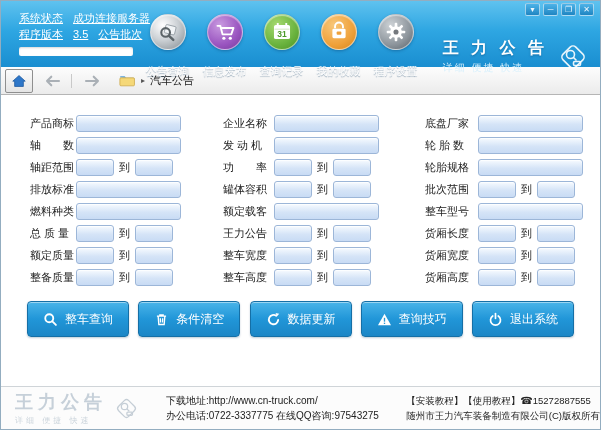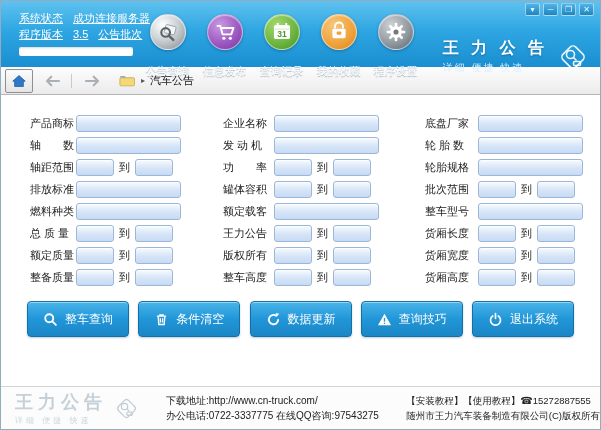--- a/index.html
+++ b/index.html
@@ -307,21 +307,21 @@
           </div>
         </div>
         <div class="frow">
           <div class="fcell c1">
             <span class="flabel">额定质量</span>
             <input class="inp small" style="">
             <span class="to">到</span>
             <input class="inp small" style="">
           </div>
           <div class="fcell c2">
-            <span class="flabel">版权所有</span>
+            <span class="flabel">整车宽度</span>
             <input class="inp small" style="">
             <span class="to">到</span>
             <input class="inp small" style="">
           </div>
           <div class="fcell c3">
             <span class="flabel">货厢宽度</span>
             <input class="inp small" style="">
             <span class="to">到</span>
             <input class="inp small" style="">
           </div>

